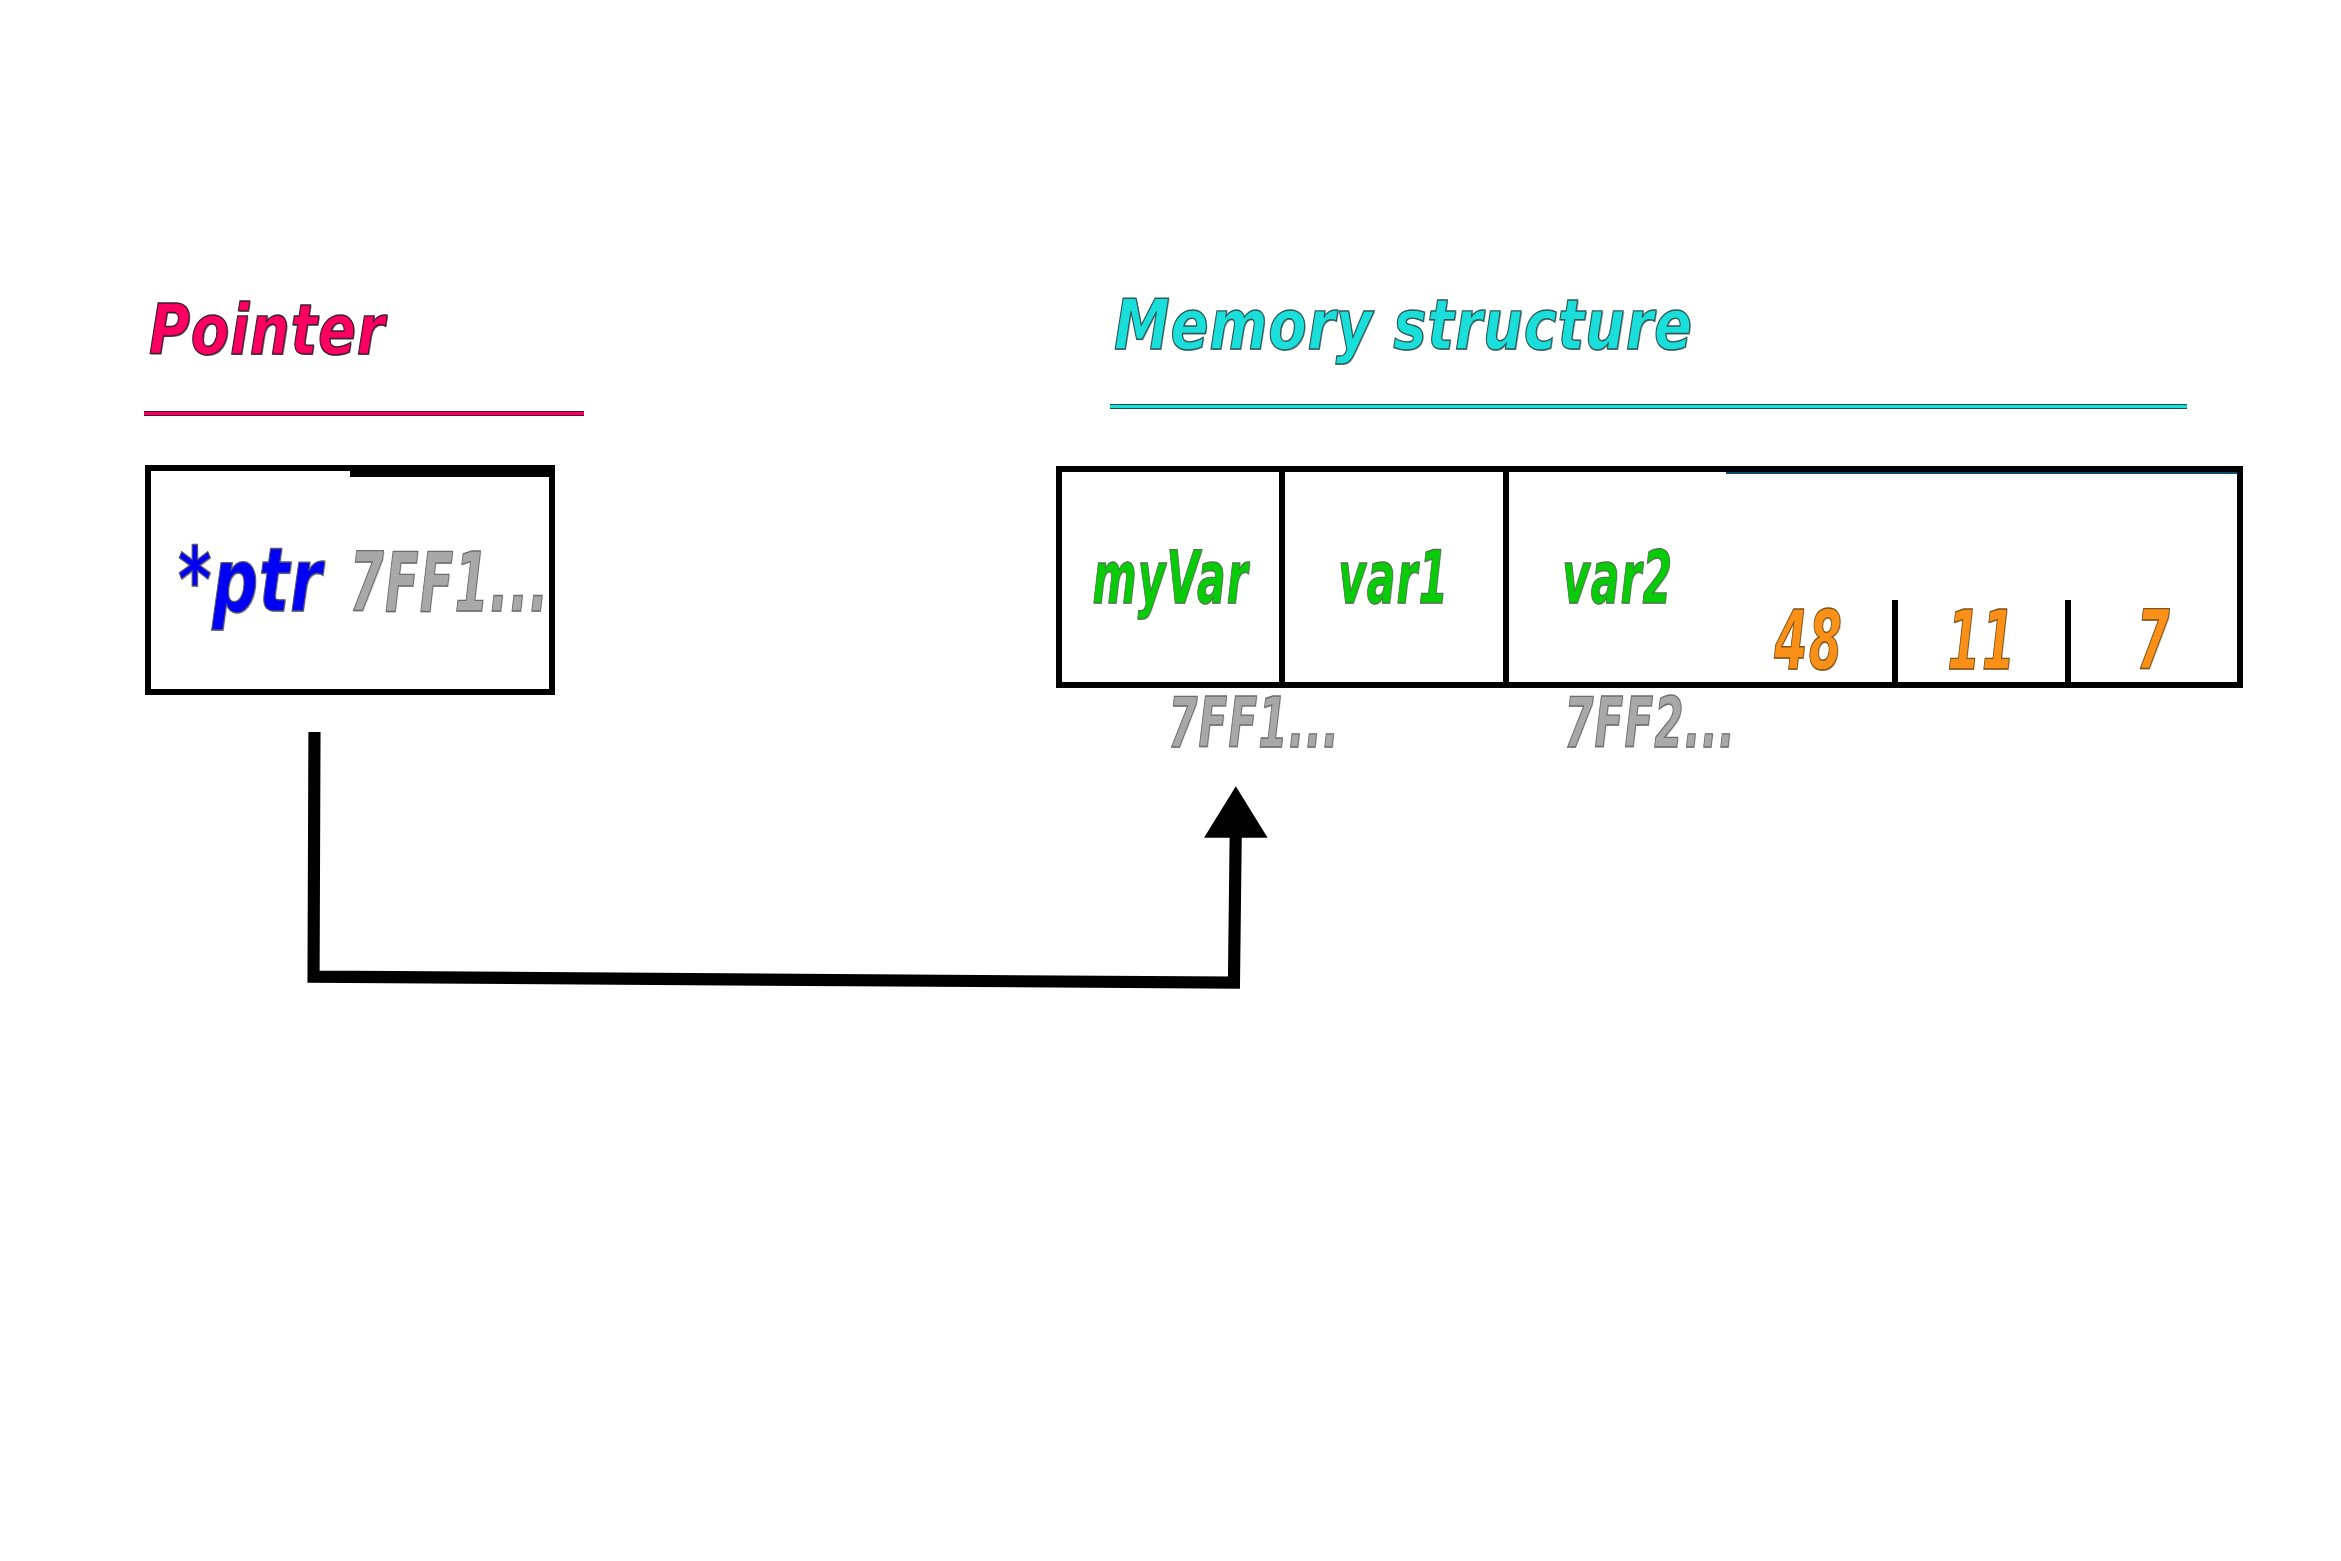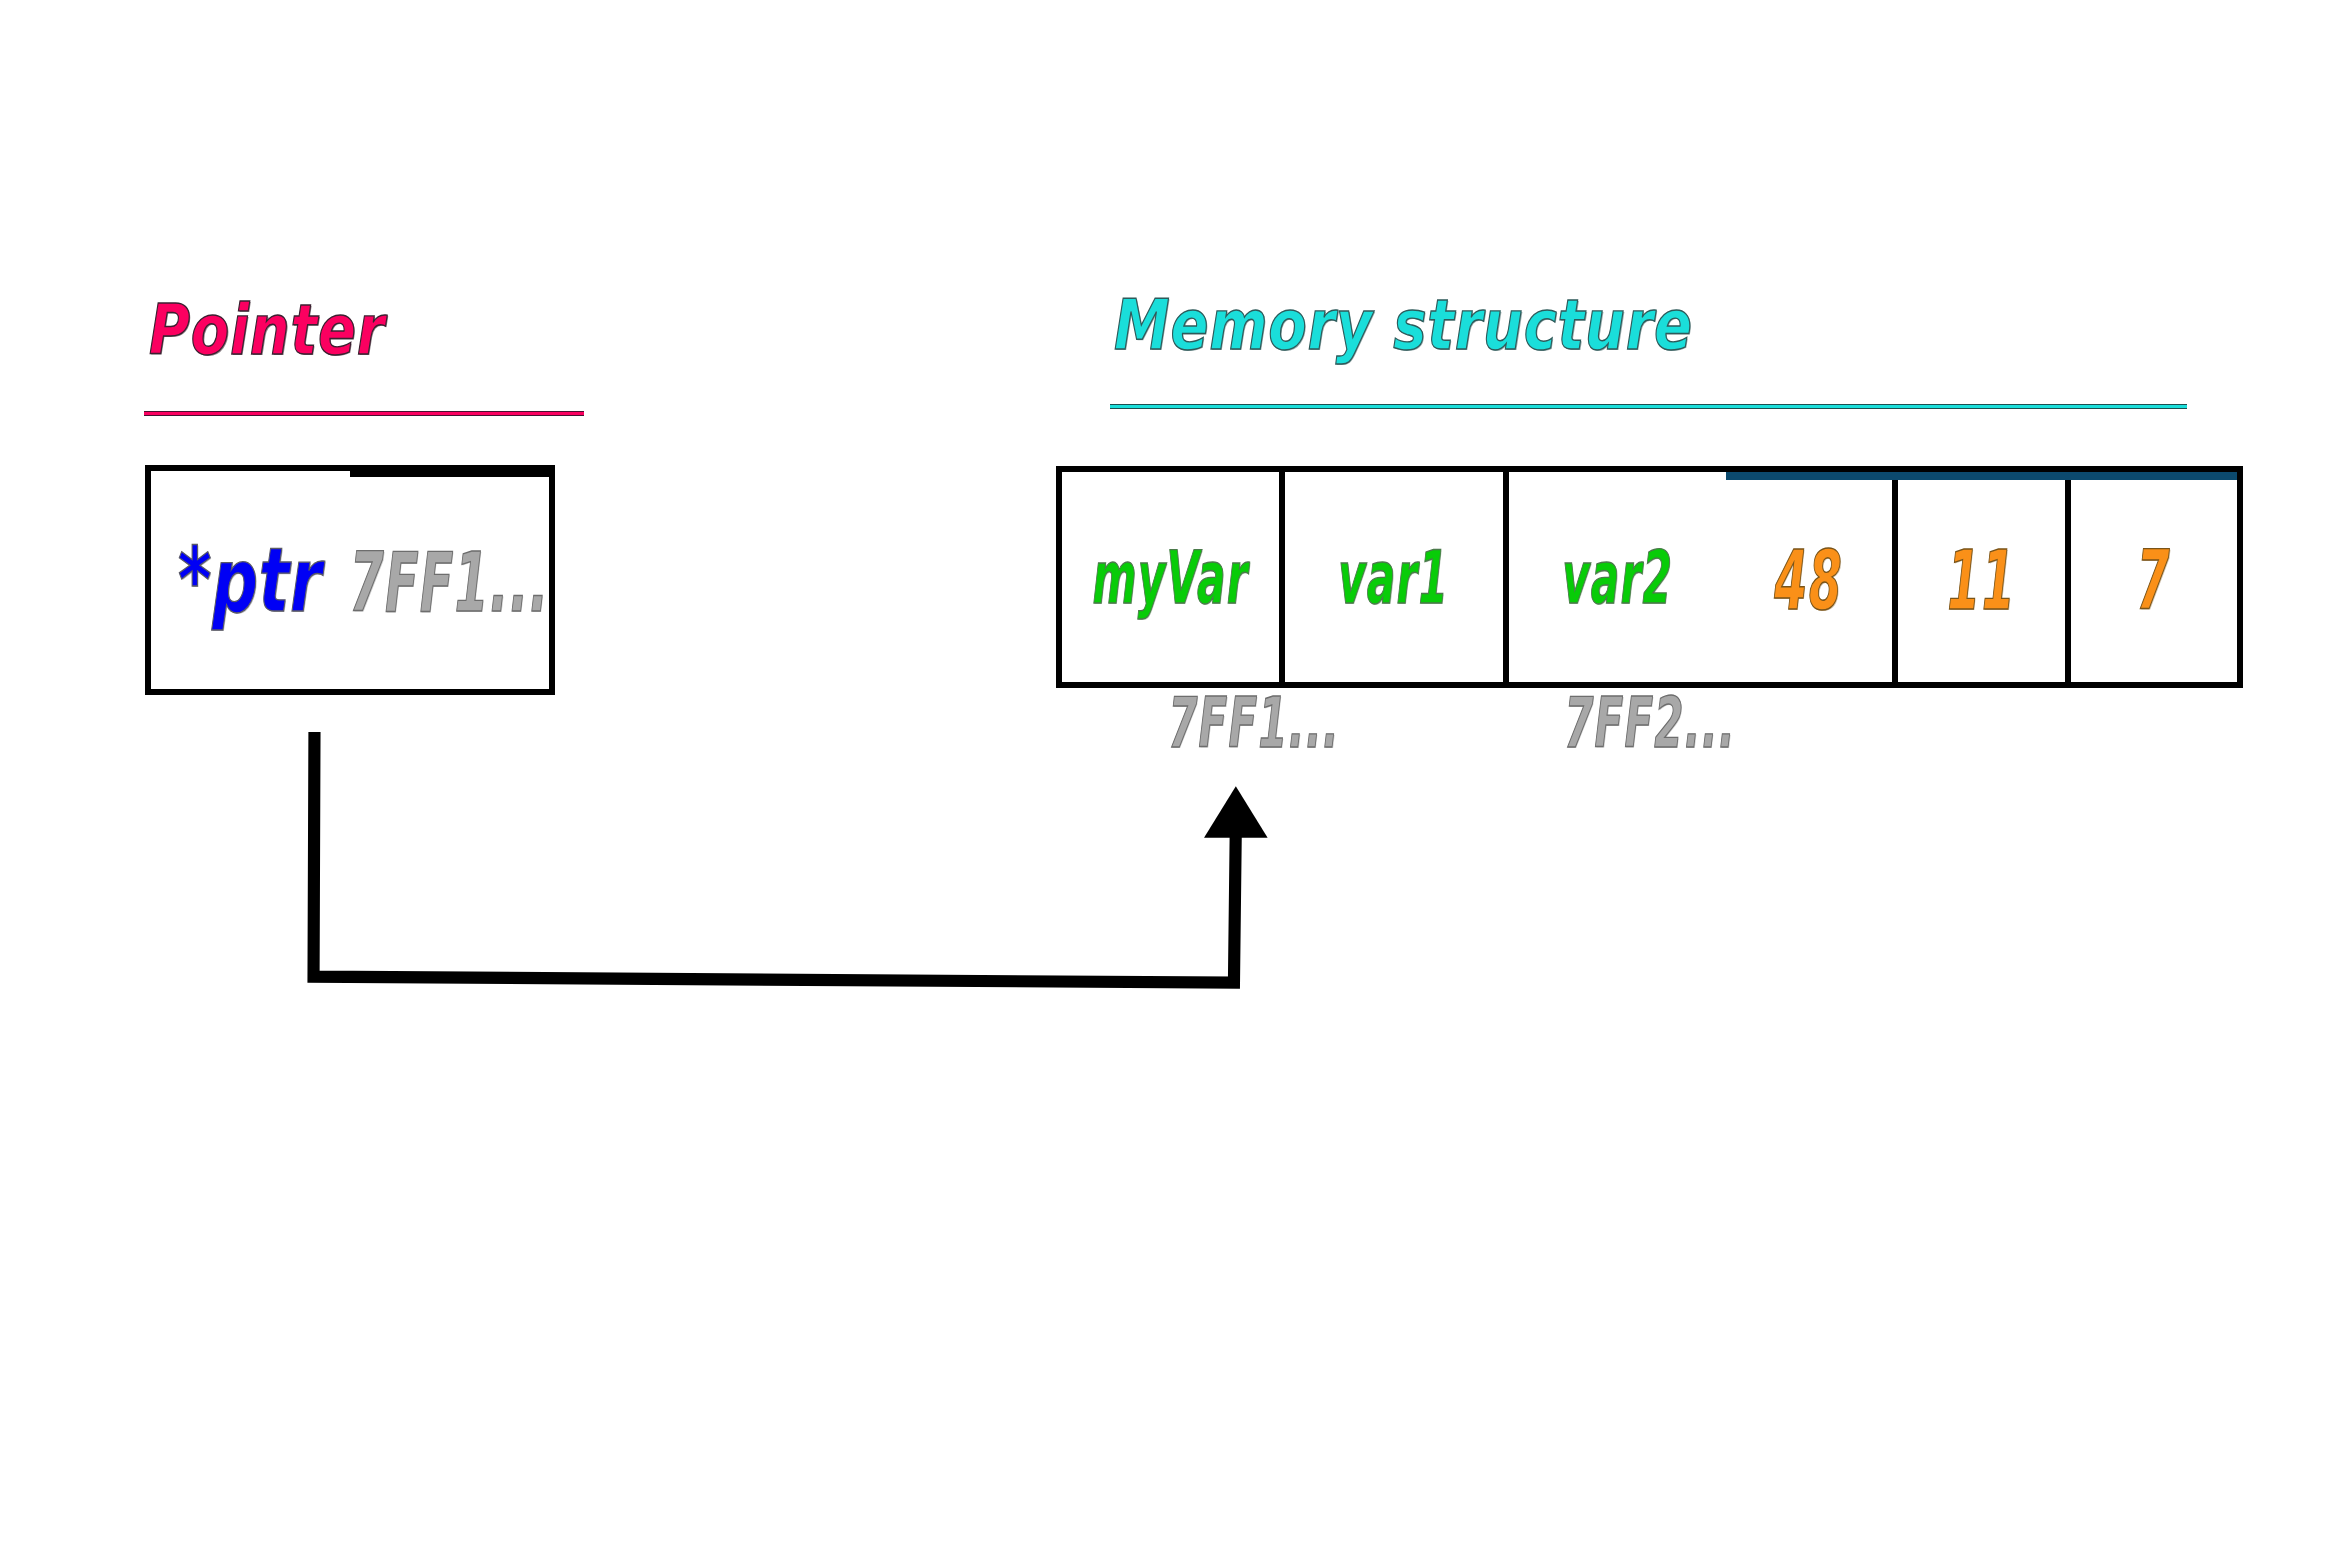--- a/index.html
+++ b/index.html
@@ -132,21 +132,22 @@
     box-sizing: border-box;
     background: #ffffff;
     display: flex;
     flex-direction: row;
   }
   #memory-table .trow {
     flex: 1 1 0;
     display: flex;
   }
   #memory-table .trow.values {
-    border-top: 8px solid #0c4a6e;
+    border-top: 2px solid #0c4a6e;
+    align-items: flex-end;
   }
   #memory-table .tcell {
     flex: 1 1 0;
     display: flex;
     align-items: center;
     justify-content: center;
     overflow: hidden;
   }
   #memory-table .tcell + .tcell {
     border-left: 6px solid #000000;

